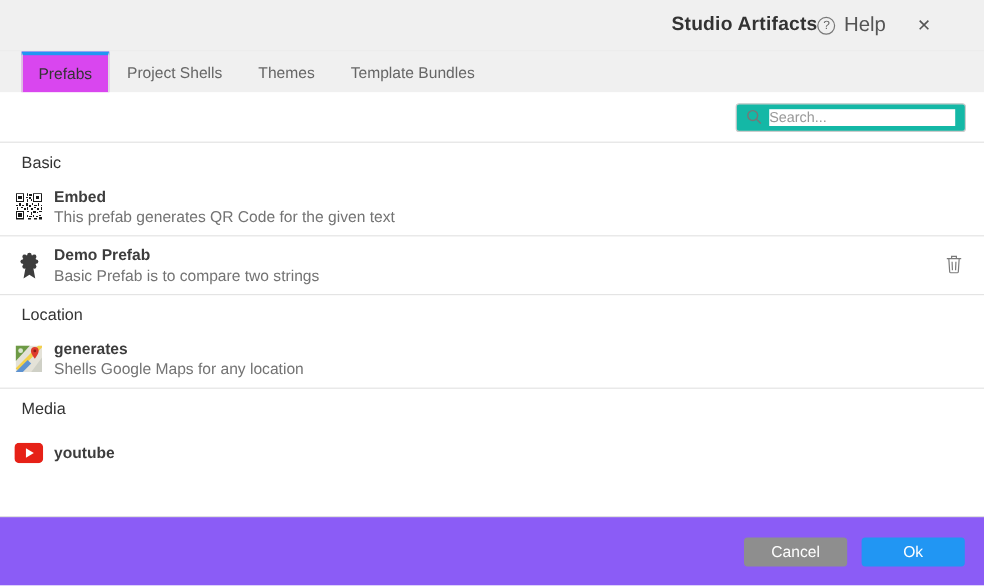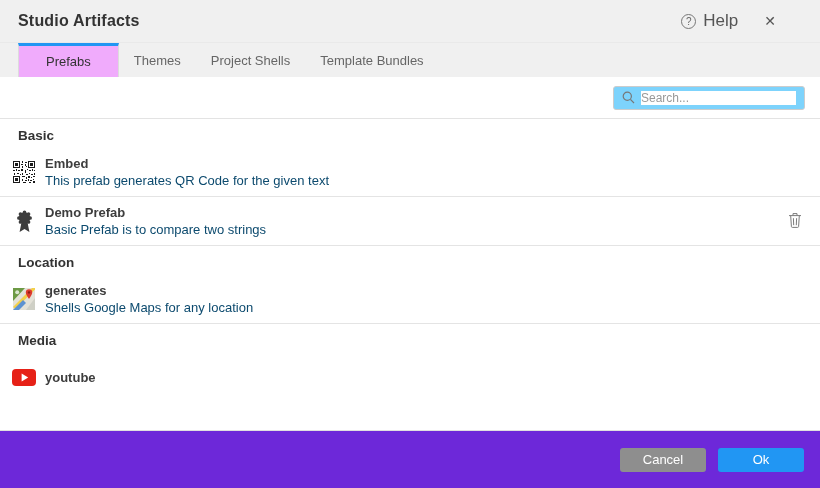--- a/index.html
+++ b/index.html
@@ -2,61 +2,61 @@
 <html><head>
 <meta charset="utf-8">
 <style>
   * { margin:0; padding:0; box-sizing:border-box; }
   html,body { width:820px; height:488px; overflow:hidden; background:#fff;
               font-family:"Liberation Sans", sans-serif; }
   .dialog { width:820px; height:488px; display:flex; flex-direction:column; background:#fff; }
 
   
   .header { height:43px; flex:none; background:#f0f0f0; border-bottom:1px solid #e9e9e9;
-            display:flex; align-items:center; padding:0 18px; }
+            display:flex; align-items:center; padding:0 18px;text-align:right; }
   .title  { font-size:16px; font-weight:bold; color:#333; flex:1; letter-spacing:.2px; }
   .header-right { display:flex; align-items:center; color:#555; }
   .help-circle { width:15px; height:15px; border:1px solid #777; border-radius:50%;
                  font-size:10px; color:#666; display:flex; align-items:center; justify-content:center;
                  margin-right:7px; }
   .help-text { font-size:17px; color:#555; margin-right:22px; cursor:default; }
   .close-x { font-size:14px; color:#555; cursor:pointer; padding:2px 4px; margin-right:22px; }
 
   
   .tabbar { height:34px; flex:none; background:#f0f0f0; display:flex; align-items:stretch;
             padding-left:18px; }
   .tab { display:flex; align-items:center; padding:0 15px; font-size:13px; color:#666; cursor:pointer; }
-  .tab.active { background:#f0abfc; border-top:3px solid #2196f3; border-left:1px solid #dcdcdc;
-                border-right:1px solid #dcdcdc; color:#333; padding:0 27px; }
+  .tab.active { background:#d946ef; border-top:3px solid #2196f3; border-left:1px solid #dcdcdc;
+                border-right:1px solid #dcdcdc; color:#333; padding:0 13px; }
 
   
   .content { flex:1; display:flex; flex-direction:column; background:#fff; overflow:hidden; }
   .search-row { height:42px; flex:none; border-bottom:1px solid #e3e3e3; display:flex;
                 justify-content:flex-end; align-items:center; padding-right:15px; }
   .search-box { width:192px; height:24px; border:1px solid #ccc; border-radius:3px;
-                display:flex; align-items:center; padding:0 8px; background:#7dd3fc; }
+                display:flex; align-items:center; padding:0 8px; background:#14b8a6; }
   .search-box svg { flex:none; margin-right:6px; }
   .search-box input { border:none; outline:none; width:100%; font-size:12px; color:#333;
                       font-family:"Liberation Sans", sans-serif; }
   .search-box input::placeholder { color:#999; }
 
-  .section-title { padding:9px 18px 4px; font-size:13.5px; font-weight:bold; color:#333; line-height:16px; }
+  .section-title { padding:9px 18px 4px; font-size:13.5px; font-weight:normal; color:#333; line-height:16px; }
   .item-row { display:flex; align-items:center; padding:7px 16px 7px 12px;
               border-bottom:1px solid #e4e4e4; min-height:49px; }
   .item-row.no-border { border-bottom:none; }
   .item-icon { width:24px; min-width:24px; height:24px; margin-right:9px;
                display:flex; align-items:center; justify-content:center; }
   .item-text { flex:1; }
   .item-title { font-size:13px; font-weight:bold; color:#3d3d3d; line-height:17px; }
-  .item-desc  { font-size:13px; color:#0c4a6e; line-height:17px; }
+  .item-desc  { font-size:13px; color:#737373; line-height:17px; }
   .trash-btn { margin-left:auto; background:none; border:none; cursor:pointer; padding:2px; }
 
   
   .footer { height:58px; flex:none; border-top:1px solid #e0e0e0; display:flex;
-            justify-content:flex-end; align-items:center; padding-right:16px; gap:12px; background:#6d28d9; }
+            justify-content:flex-end; align-items:center; padding-right:16px; gap:12px; background:#8b5cf6; }
   .btn { width:86px; height:24px; border:none; border-radius:3px; color:#fff; font-size:13px;
          font-family:"Liberation Sans", sans-serif; cursor:pointer; line-height:24px; }
   .btn-cancel { background:#8e8e8e; }
   .btn-ok { background:#2196f3; }
 </style>
 </head>
 <body>
 
 <div class="dialog">
 
@@ -64,22 +64,22 @@
     <div class="title">Studio Artifacts</div>
     <div class="header-right">
       <span class="help-circle">?</span>
       <span class="help-text">Help</span>
       <span class="close-x">✕</span>
     </div>
   </div>
 
   <div class="tabbar">
     <div class="tab active">Prefabs</div>
+    <div class="tab">Project Shells</div>
     <div class="tab">Themes</div>
-    <div class="tab">Project Shells</div>
     <div class="tab">Template Bundles</div>
   </div>
 
   <div class="content">
 
     <div class="search-row">
       <div class="search-box">
         <svg width="13" height="13" viewBox="0 0 13 13">
           <circle cx="5.3" cy="5.3" r="4.1" fill="none" stroke="#777" stroke-width="1.2"></circle>
           <line x1="8.4" y1="8.4" x2="12" y2="12" stroke="#777" stroke-width="1.2"></line>

